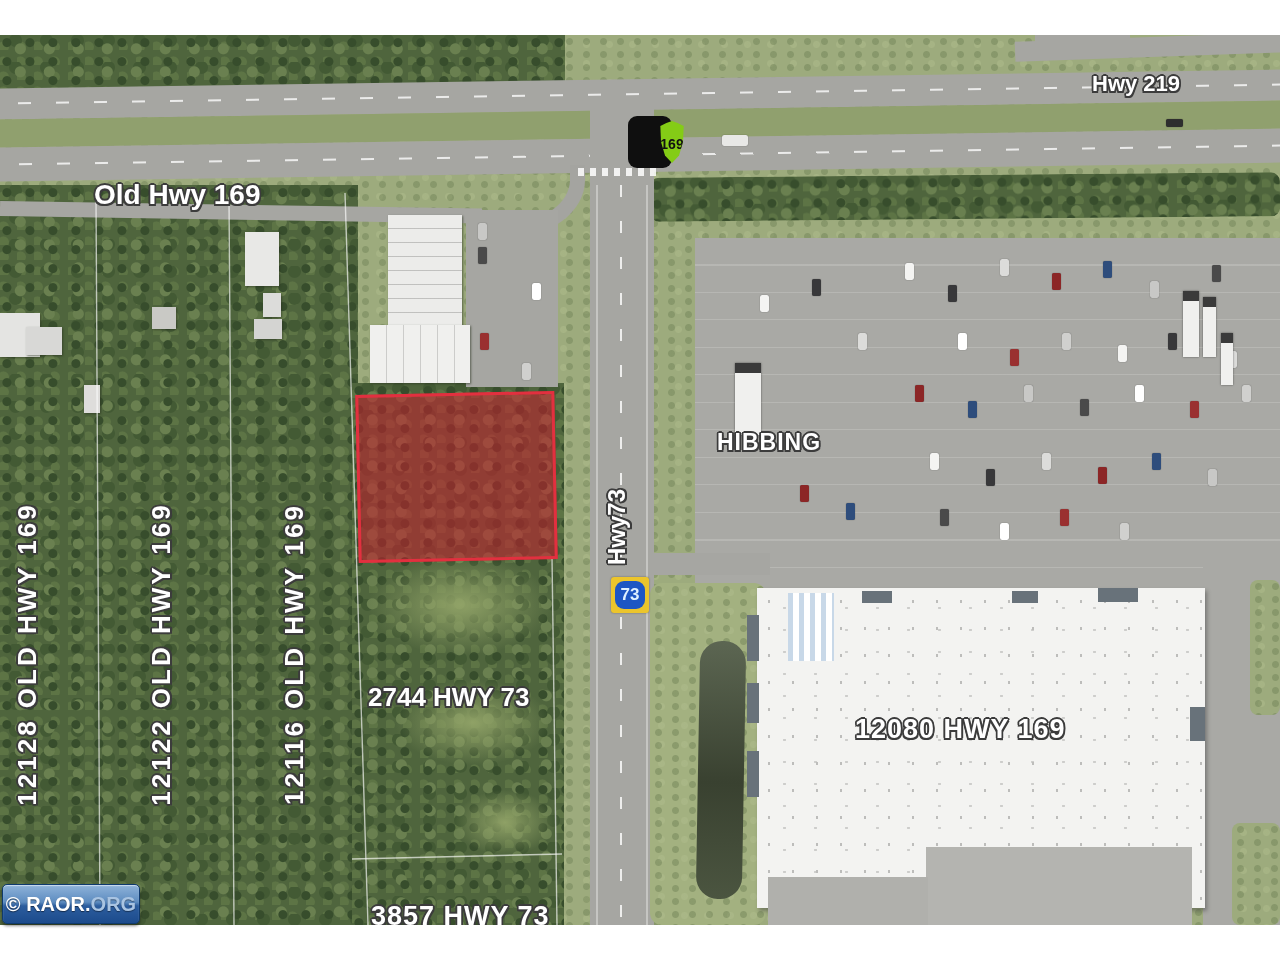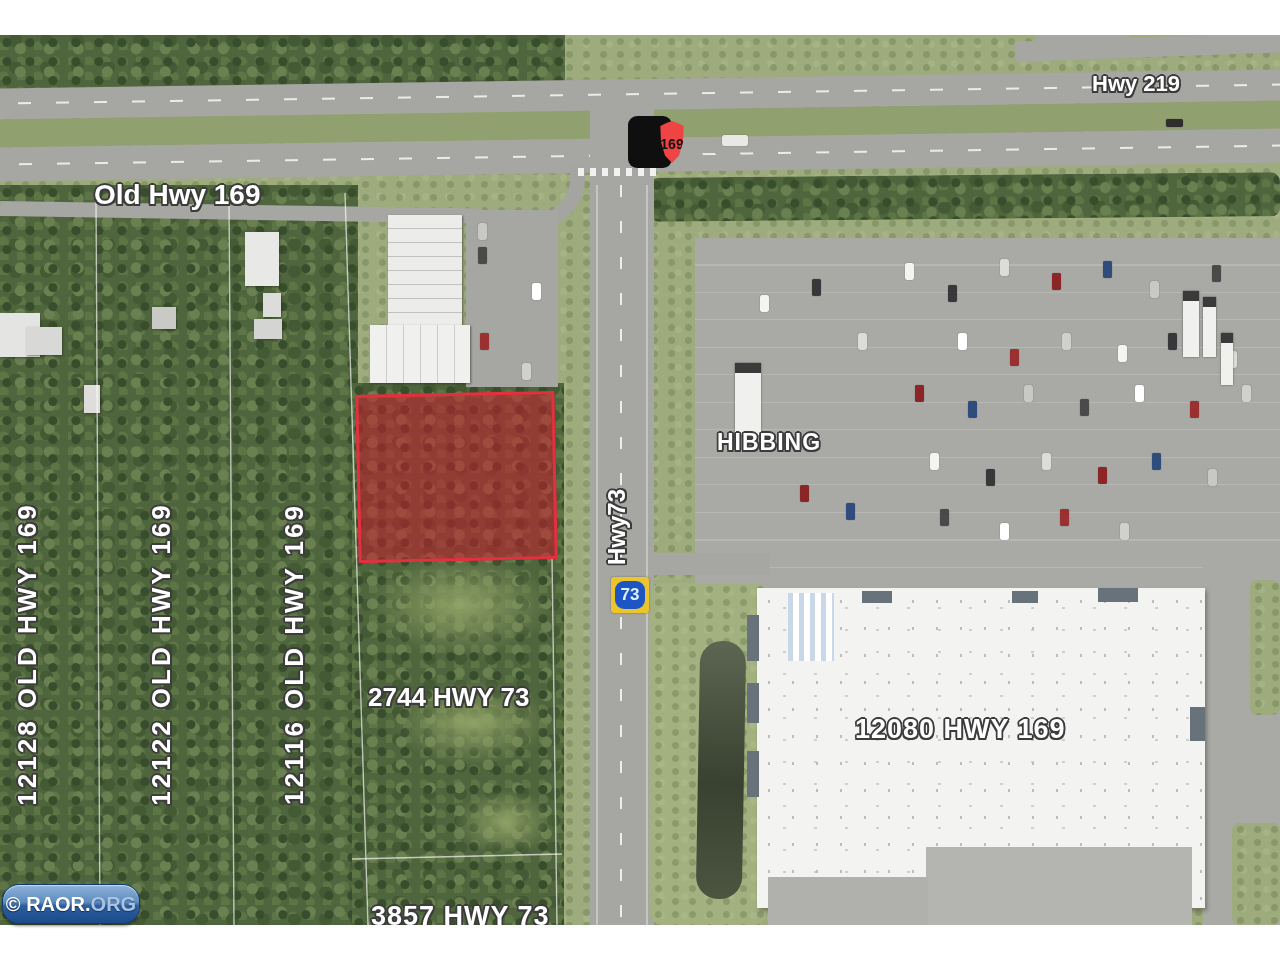--- a/index.html
+++ b/index.html
@@ -38,30 +38,30 @@
   .roofunit{background:#68727a;}
   #wm-stripes{background:repeating-linear-gradient(90deg,#c8d8e8 0 5px,#ffffff 5px 11px);}
   
   .maplabel{position:absolute;color:#ffffff;font-weight:bold;line-height:1;white-space:nowrap;
     text-shadow:-1.5px -1.5px 0 #3c3c3c, 1.5px -1.5px 0 #3c3c3c, -1.5px 1.5px 0 #3c3c3c,
                  1.5px 1.5px 0 #3c3c3c, 0 -1.8px 0 #3c3c3c, 0 1.8px 0 #3c3c3c,
                 -1.8px 0 0 #3c3c3c, 1.8px 0 0 #3c3c3c;}
   .vlabel{transform:translate(-50%,-50%) rotate(-90deg);transform-origin:center;}
   
   #us-shield{background:#0f0f0f;border-radius:9px;display:flex;align-items:center;justify-content:center;}
-  #us-shield .blazon{width:36px;height:42px;background:#ef4444;display:flex;align-items:center;justify-content:center;
+  #us-shield .blazon{width:36px;height:42px;background:#84cc16;display:flex;align-items:center;justify-content:center;
     clip-path:polygon(50% 0%, 74% 5%, 100% 12%, 97% 50%, 80% 82%, 50% 100%, 20% 82%, 3% 50%, 0% 12%, 26% 5%);margin-left:44px;}
   #us-shield .blazon span{color:#111;font-weight:bold;font-size:14px;margin-top:4px;}
   #mn-shield{background:#ecc52c;border-radius:3px;padding:4px;box-shadow:0 0 2px rgba(0,0,0,.4);}
   #mn-shield .inner{width:100%;height:100%;background:#1d56c4;display:flex;align-items:center;justify-content:center;border-radius:9px;}
   #mn-shield .inner span{color:#dff0ff;font-weight:bold;font-size:17px;}
   
   #red-parcel{background:rgba(200,30,45,.55);border:3px solid #e2303f;transform:rotate(-1.2deg);}
   
-  #watermark{position:absolute;left:2px;top:884px;width:136px;height:38px;border-radius:17px;
+  #watermark{position:absolute;left:2px;top:884px;width:136px;height:38px;border-radius:5px;
     background:linear-gradient(180deg,#8fb3da 0%, #5d8cc0 45%, #2c5d9e 55%, #1c4b8c 100%);
     border:1px solid #0f3a6e;box-shadow:0 2px 3px rgba(0,0,0,.45), inset 0 1px 1px rgba(255,255,255,.55);
     display:flex;align-items:center;justify-content:center;font-weight:bold;font-size:20px;}
   #watermark .wm-main{color:#ffffff;text-shadow:0 1px 1px rgba(0,0,0,.5);}
   #watermark .wm-suffix{color:#a9c4e2;text-shadow:0 1px 1px rgba(0,0,0,.4);}
   .car{position:absolute;border-radius:2px;box-shadow:0 0 1px rgba(0,0,0,.6);}
   .truck{position:absolute;background:#f0f0ee;border-top:10px solid #3a3a3a;box-shadow:0 0 2px rgba(0,0,0,.5);}
   .house{position:absolute;box-shadow:1px 1px 2px rgba(40,50,30,.6);}
   .curve-ramp{position:absolute;border-right:15px solid #a4a4a0;border-bottom:15px solid #a4a4a0;
     border-bottom-right-radius:78px 58px;}

